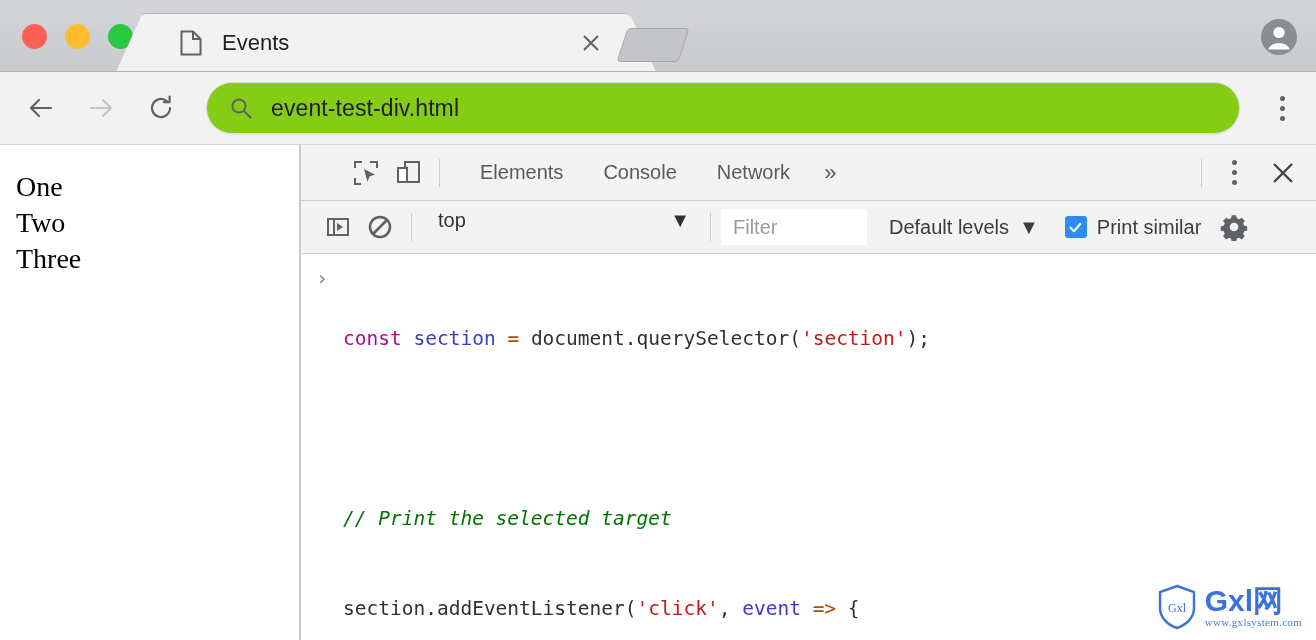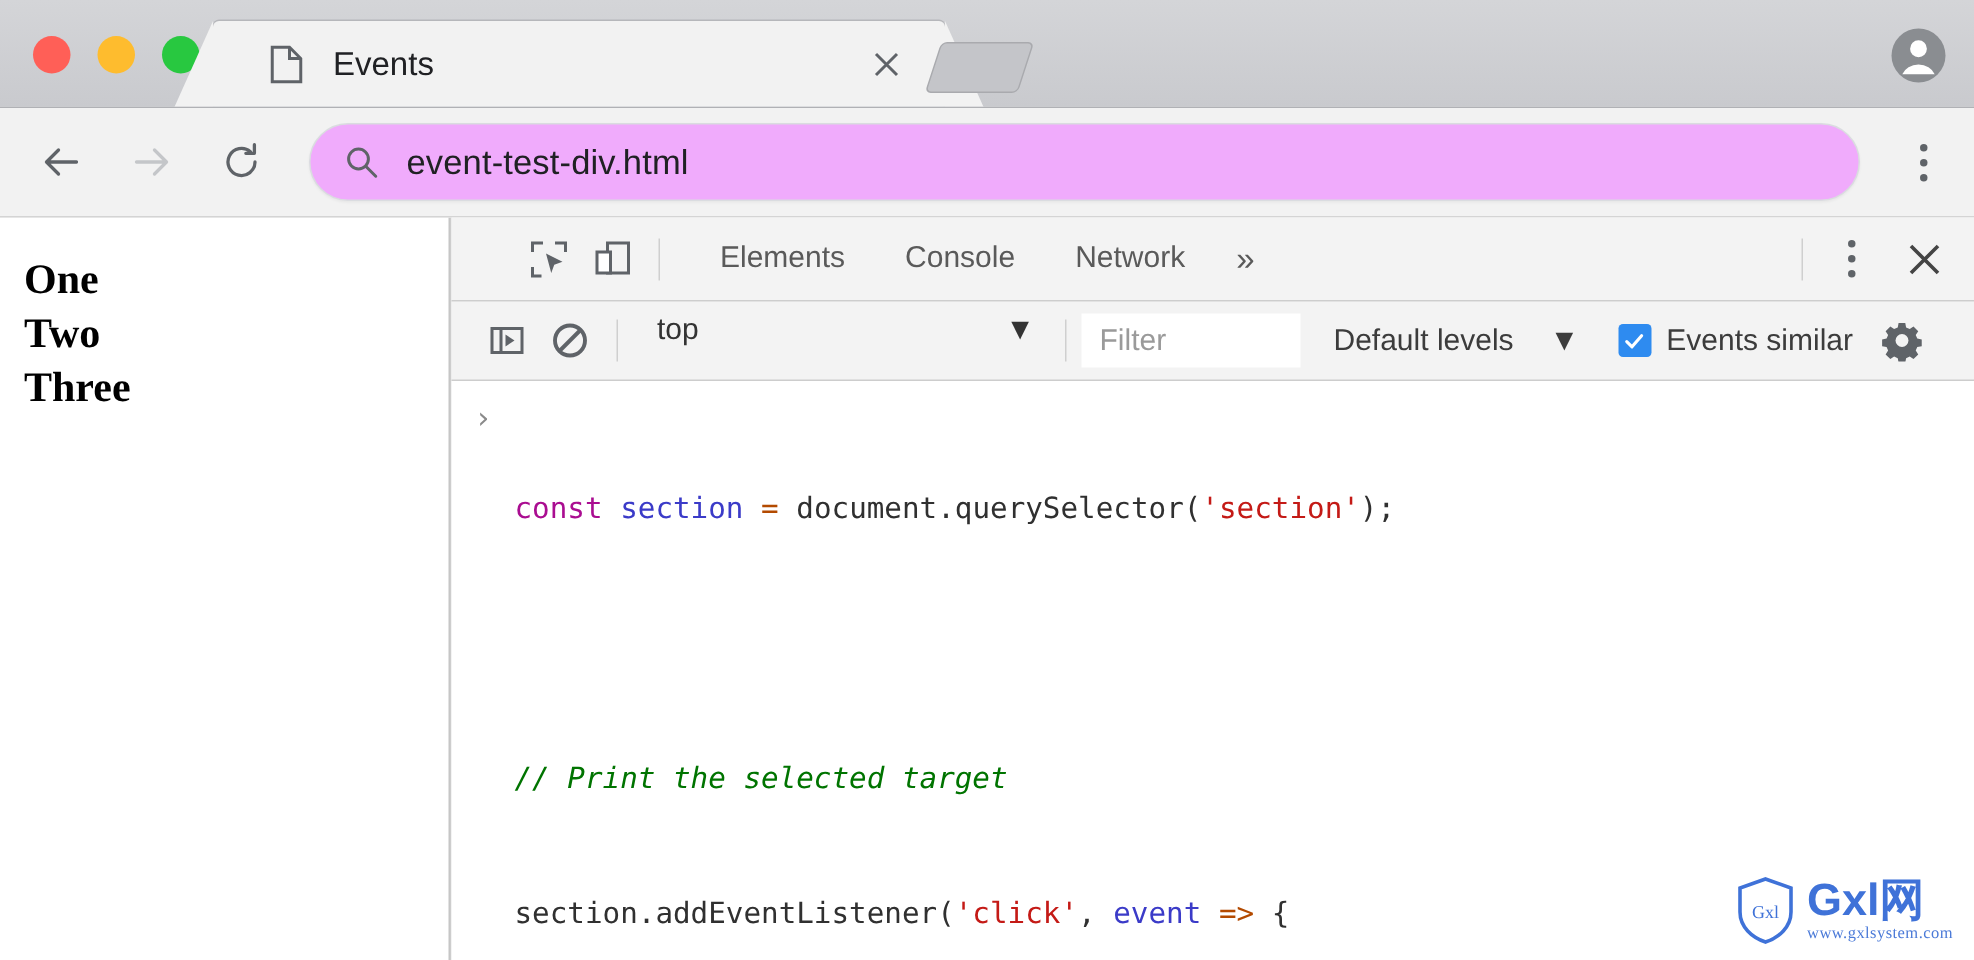--- a/index.html
+++ b/index.html
@@ -87,21 +87,21 @@
     width: 46px; height: 46px;
     margin-left: 14px;
     display: flex; align-items: center; justify-content: center;
   }
   .nav-btn:first-child { margin-left: 18px; }
 
   .omnibox {
     flex: 1;
     margin-left: 22px; margin-right: 20px;
     height: 52px;
-    background: #f0abfc;
+    background: #84cc16;
     border: 1px solid #dadce0;
     border-radius: 26px;
     display: flex; align-items: center;
     padding-left: 22px;
     box-shadow: 0 1px 2px rgba(0,0,0,.05);
   }
   .omni-url {
     margin-left: 18px;
     font-size: 23px; color: #202124;
     letter-spacing: .1px;
@@ -113,21 +113,20 @@
   .menu-dots i { width: 5px; height: 5px; border-radius: 50%; background: #5f6368; display: block; }
 
   
   .content { display: flex; height: 495px; background: #fff; }
 
   .page-view {
     width: 300px;
     background: #fff;
     border-right: 1px solid #c6c6c6;
     padding: 24px 0 0 16px;
-    font-weight: bold;
   }
   .page-line {
     font-family: "Liberation Serif", serif;
     font-size: 28px; line-height: 36px; color: #000;
   }
 
   
   .devtools {
     flex: 1;
     display: flex; flex-direction: column;
@@ -185,21 +184,21 @@
   .ctx-select .caret { margin-left: auto; }
   .filter-input {
     width: 146px; height: 36px;
     background: #fff;
     border: none;
     display: flex; align-items: center;
     padding-left: 12px;
     font-size: 20px; color: #9a9a9a;
   }
   .levels {
-    display: flex; align-items: center; gap: 24px;
+    display: flex; align-items: center; gap: 10px;
     margin-left: 22px;
     font-size: 20px; color: #3c3c3c;
   }
   .grp-wrap { display: flex; align-items: center; gap: 10px; margin-left: 26px; }
   .checkbox {
     width: 22px; height: 22px; border-radius: 3px;
     background: #2e8bf0;
     display: flex; align-items: center; justify-content: center;
   }
   .grp-label { font-size: 20px; color: #3c3c3c; }
@@ -411,21 +410,21 @@
           <span>Default levels</span>
           <span>▼</span>
         </div>
 
         <div class="grp-wrap">
           <span class="checkbox">
             <svg width="15" height="15" viewBox="0 0 15 15">
               <path d="M2.5 7.8 L6 11.2 L12.4 3.8" stroke="#fff" stroke-width="2.1" fill="none" stroke-linecap="round" stroke-linejoin="round"></path>
             </svg>
           </span>
-          <span class="grp-label">Events similar</span>
+          <span class="grp-label">Print similar</span>
         </div>
 
         <div class="gear-btn">
           <svg width="28" height="28" viewBox="0 0 28 28">
             <path d="M14 9.2a4.8 4.8 0 1 0 0 9.6 4.8 4.8 0 0 0 0-9.6z" fill="none"></path>
             <path d="M11.6 1.5h4.8l.6 3.2 2.6 1.1 2.7-1.8 3.4 3.4-1.8 2.7 1.1 2.6 3.2.6v4.8l-3.2.6-1.1 2.6 1.8 2.7-3.4 3.4-2.7-1.8-2.6 1.1-.6 3.2h-4.8l-.6-3.2-2.6-1.1-2.7 1.8-3.4-3.4 1.8-2.7-1.1-2.6-3.2-.6v-4.8l3.2-.6 1.1-2.6-1.8-2.7 3.4-3.4 2.7 1.8 2.6-1.1z" fill="#5f6368" transform="scale(0.93) translate(1,1)"></path>
             <circle cx="14" cy="14" r="4.3" fill="#f3f3f3"></circle>
           </svg>
         </div>
       </div>

